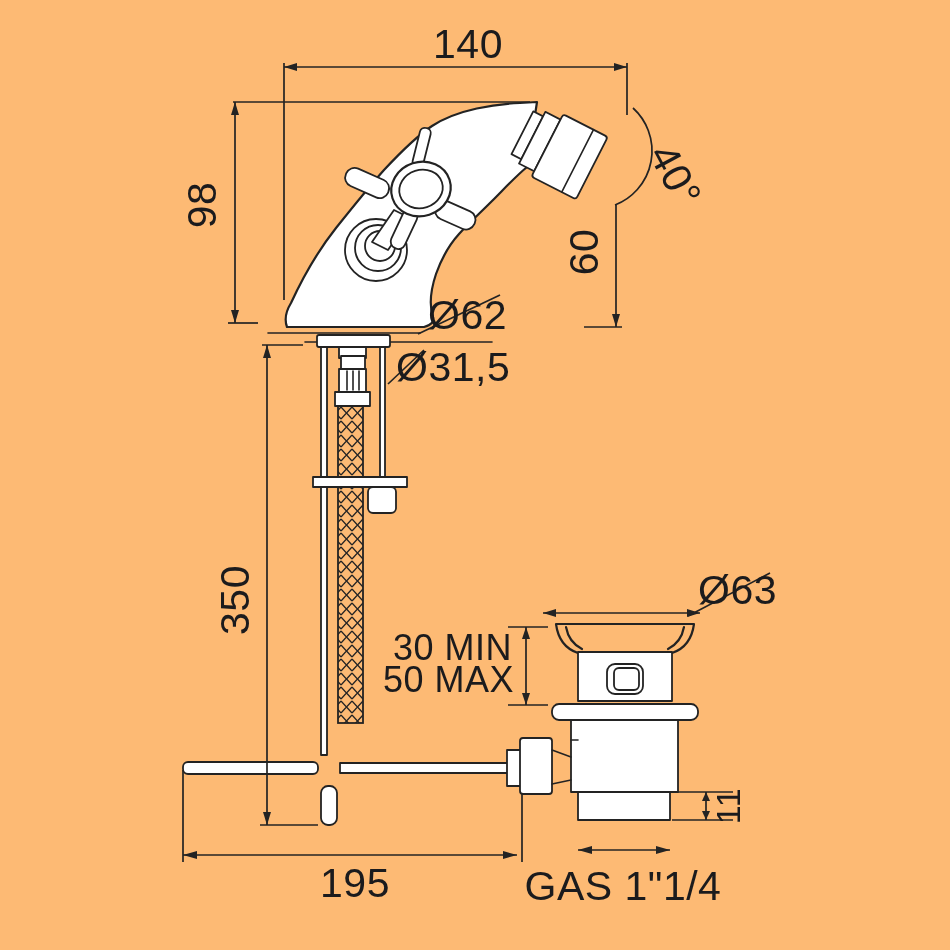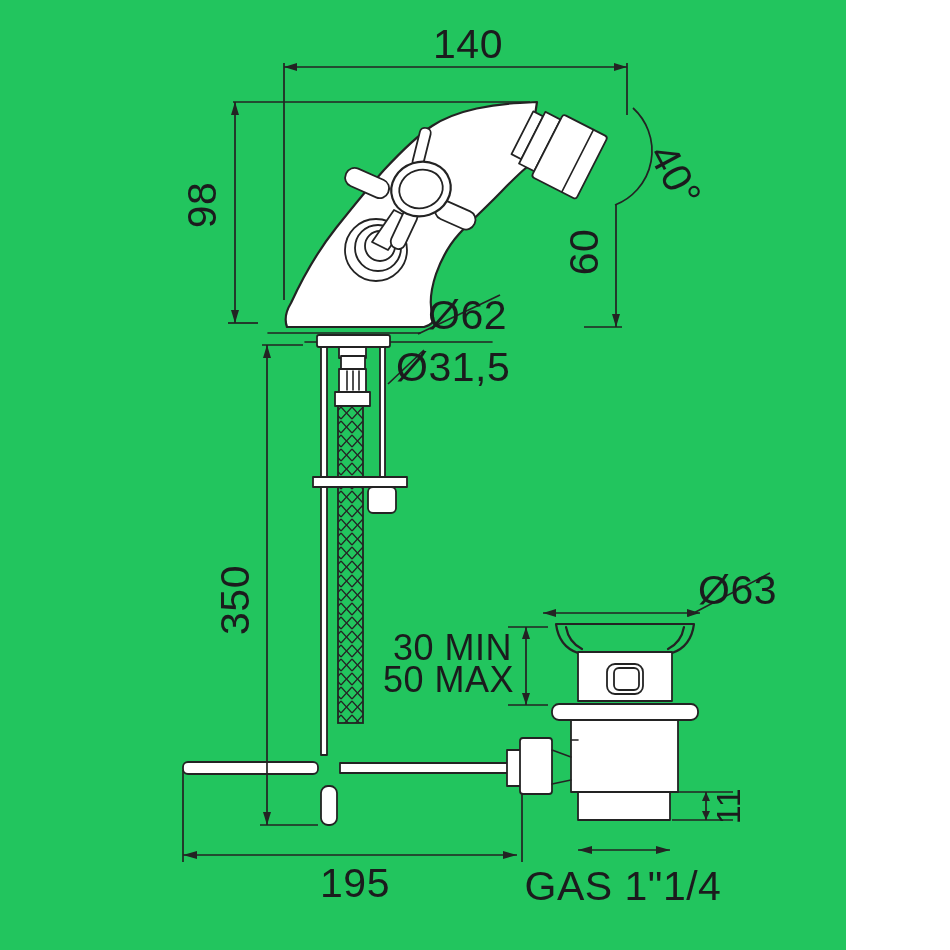--- a/index.html
+++ b/index.html
@@ -6,23 +6,23 @@
     margin: 0;
     padding: 0;
     background: #ffffff;
     width: 950px;
     height: 950px;
     overflow: hidden;
     font-family: "Liberation Sans", "DejaVu Sans", sans-serif;
   }
   .stage {
     position: relative;
-    width: 846px;
+    width: 950px;
     height: 950px;
-    background: #22c55e;
+    background: #fdba74;
   }
   svg { display: block; }
   .outline {
     fill: #ffffff;
     stroke: #232323;
     stroke-width: 2.2;
     stroke-linejoin: round;
     stroke-linecap: round;
   }
   .outline-thin {

